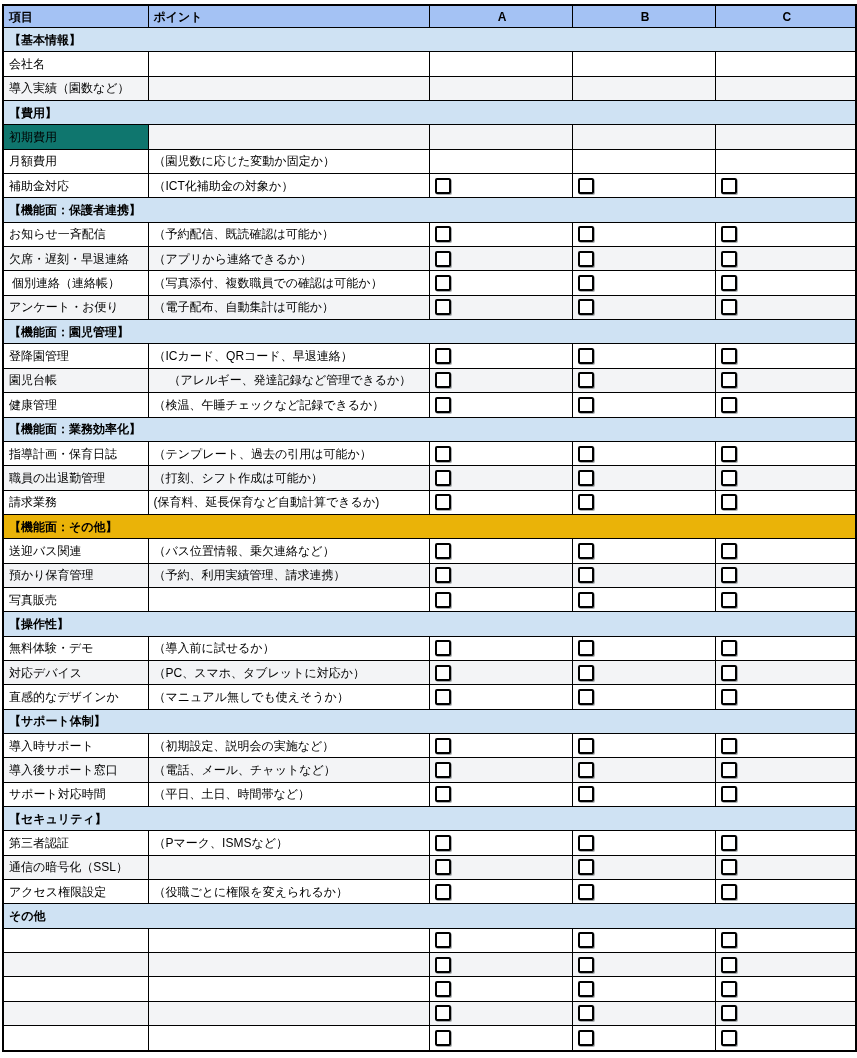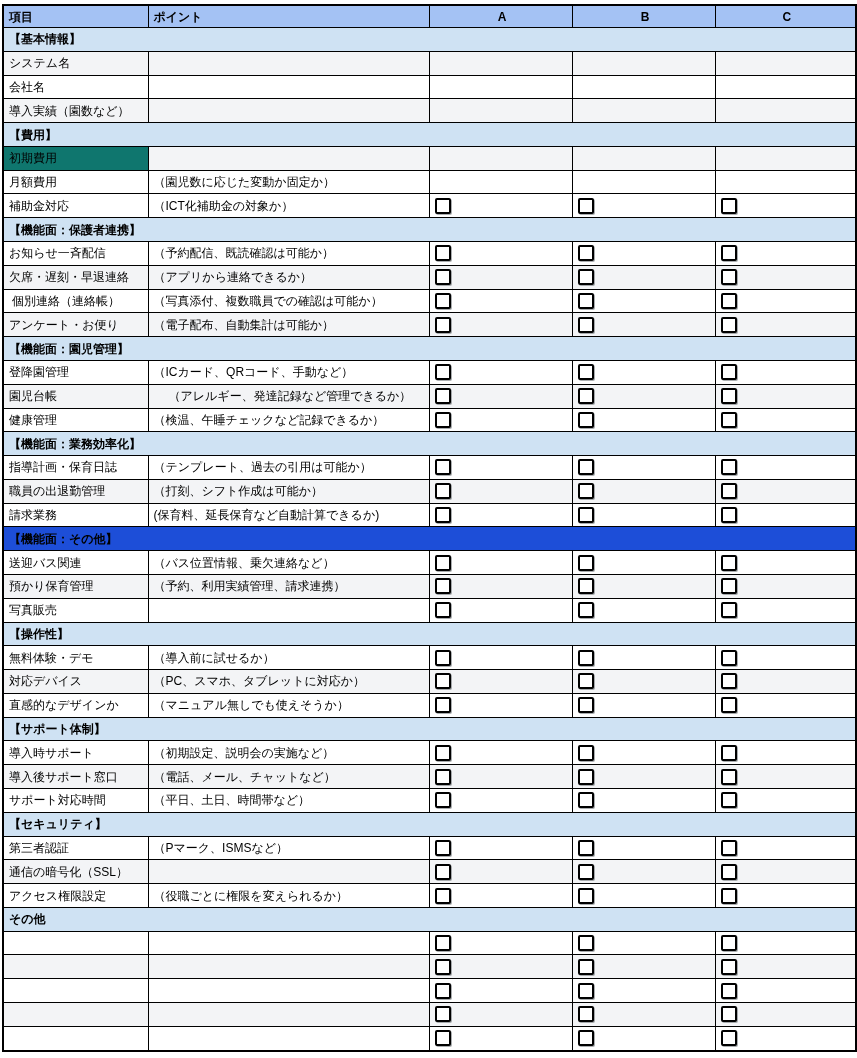--- a/index.html
+++ b/index.html
@@ -73,27 +73,20 @@
         <th class="col-val" style="background: rgb(164, 194, 244);">A</th>
         <th class="col-val" style="background: rgb(164, 194, 244);">B</th>
         <th class="col-val" style="background: rgb(164, 194, 244);">C</th>
       </tr>
     </thead>
     <tbody id="table-body">
         <tr class="section">
           <td colspan="5" style="background: rgb(207, 226, 243);">【基本情報】</td>
         </tr>
         <tr>
-          <td style="background: rgb(243, 244, 246);">システム名</td>
-          <td class="point-cell" style="background: rgb(243, 244, 246);"></td>
-          <td class="val-cell" style="background: rgb(243, 244, 246);"></td>
-          <td class="val-cell" style="background: rgb(243, 244, 246);"></td>
-          <td class="val-cell" style="background: rgb(243, 244, 246);"></td>
-        </tr>
-        <tr>
           <td style="background: rgb(255, 255, 255);">会社名</td>
           <td class="point-cell" style="background: rgb(255, 255, 255);"></td>
           <td class="val-cell" style="background: rgb(255, 255, 255);"></td>
           <td class="val-cell" style="background: rgb(255, 255, 255);"></td>
           <td class="val-cell" style="background: rgb(255, 255, 255);"></td>
         </tr>
         <tr>
           <td style="background: rgb(243, 244, 246);">導入実績（園数など）</td>
           <td class="point-cell" style="background: rgb(243, 244, 246);"></td>
           <td class="val-cell" style="background: rgb(243, 244, 246);"></td>
@@ -153,21 +146,21 @@
           <td class="point-cell" style="background: rgb(243, 244, 246);">（電子配布、自動集計は可能か）</td>
           <td class="val-cell" style="background: rgb(243, 244, 246);"><span class="checkbox"></span></td>
           <td class="val-cell" style="background: rgb(243, 244, 246);"><span class="checkbox"></span></td>
           <td class="val-cell" style="background: rgb(243, 244, 246);"><span class="checkbox"></span></td>
         </tr>
         <tr class="section">
           <td colspan="5" style="background: rgb(207, 226, 243);">【機能面：園児管理】</td>
         </tr>
         <tr>
           <td style="background: rgb(255, 255, 255);">登降園管理</td>
-          <td class="point-cell" style="background: rgb(255, 255, 255);">（ICカード、QRコード、手動など）</td>
+          <td class="point-cell" style="background: rgb(255, 255, 255);">（ICカード、QRコード、早退連絡）</td>
           <td class="val-cell" style="background: rgb(255, 255, 255);"><span class="checkbox"></span></td>
           <td class="val-cell" style="background: rgb(255, 255, 255);"><span class="checkbox"></span></td>
           <td class="val-cell" style="background: rgb(255, 255, 255);"><span class="checkbox"></span></td>
         </tr>
         <tr>
           <td style="background: rgb(243, 244, 246);">園児台帳</td>
           <td class="point-cell" style="background: rgb(243, 244, 246); padding-left: 20px;">（アレルギー、発達記録など管理できるか）</td>
           <td class="val-cell" style="background: rgb(243, 244, 246);"><span class="checkbox"></span></td>
           <td class="val-cell" style="background: rgb(243, 244, 246);"><span class="checkbox"></span></td>
           <td class="val-cell" style="background: rgb(243, 244, 246);"><span class="checkbox"></span></td>
@@ -197,21 +190,21 @@
           <td class="val-cell" style="background: rgb(243, 244, 246);"><span class="checkbox"></span></td>
         </tr>
         <tr>
           <td style="background: rgb(255, 255, 255);">請求業務</td>
           <td class="point-cell" style="background: rgb(255, 255, 255);">(保育料、延長保育など自動計算できるか)</td>
           <td class="val-cell" style="background: rgb(255, 255, 255);"><span class="checkbox"></span></td>
           <td class="val-cell" style="background: rgb(255, 255, 255);"><span class="checkbox"></span></td>
           <td class="val-cell" style="background: rgb(255, 255, 255);"><span class="checkbox"></span></td>
         </tr>
         <tr class="section">
-          <td colspan="5" style="background: #1d4ed8;">【機能面：その他】</td>
+          <td colspan="5" style="background: #eab308;">【機能面：その他】</td>
         </tr>
         <tr>
           <td style="background: rgb(255, 255, 255);">送迎バス関連</td>
           <td class="point-cell" style="background: rgb(255, 255, 255);">（バス位置情報、乗欠連絡など）</td>
           <td class="val-cell" style="background: rgb(255, 255, 255);"><span class="checkbox"></span></td>
           <td class="val-cell" style="background: rgb(255, 255, 255);"><span class="checkbox"></span></td>
           <td class="val-cell" style="background: rgb(255, 255, 255);"><span class="checkbox"></span></td>
         </tr>
         <tr>
           <td style="background: rgb(243, 244, 246);">預かり保育管理</td>

